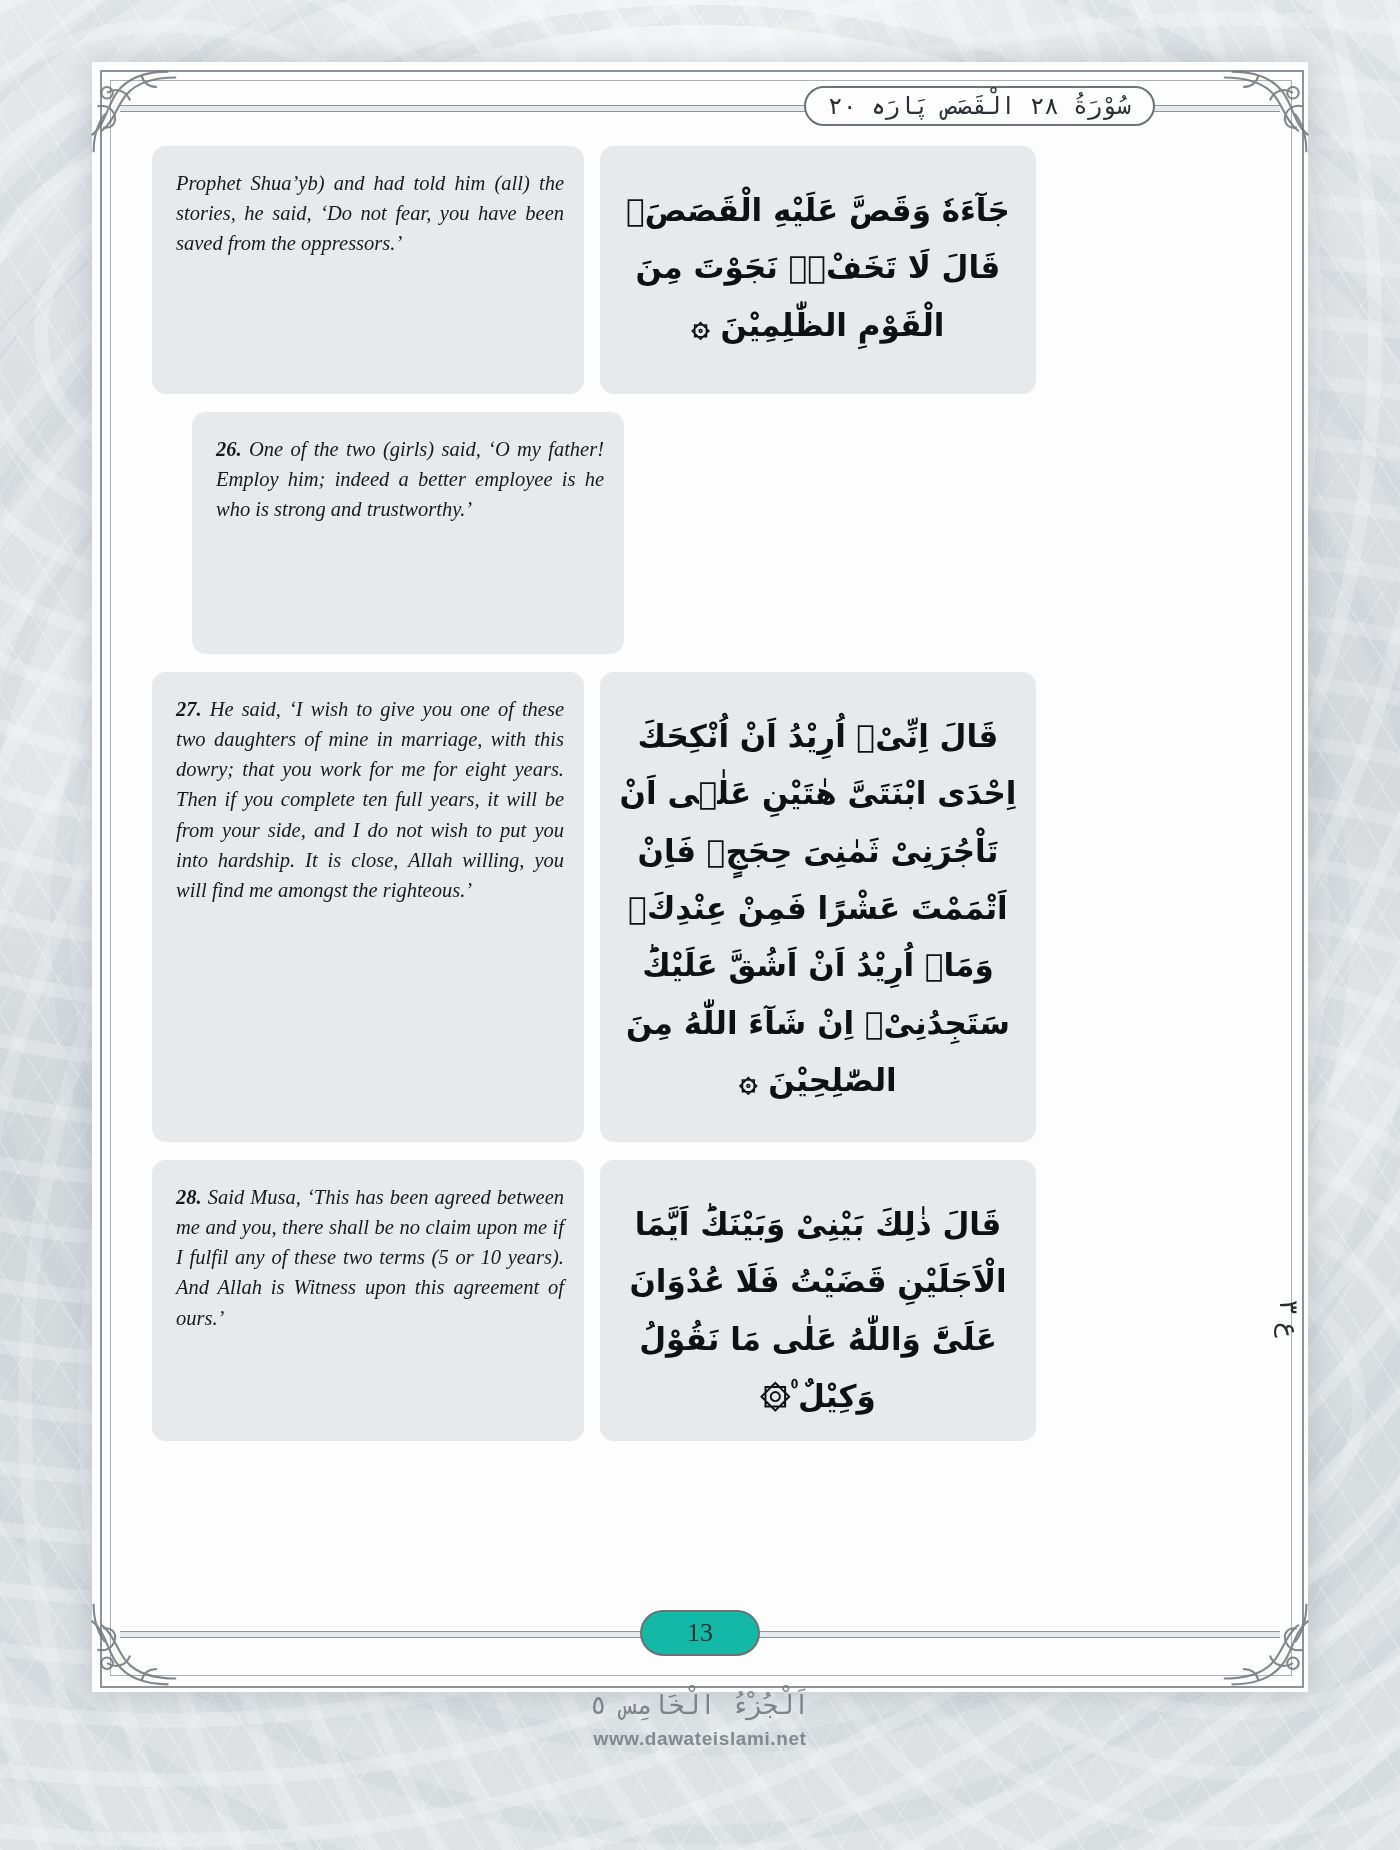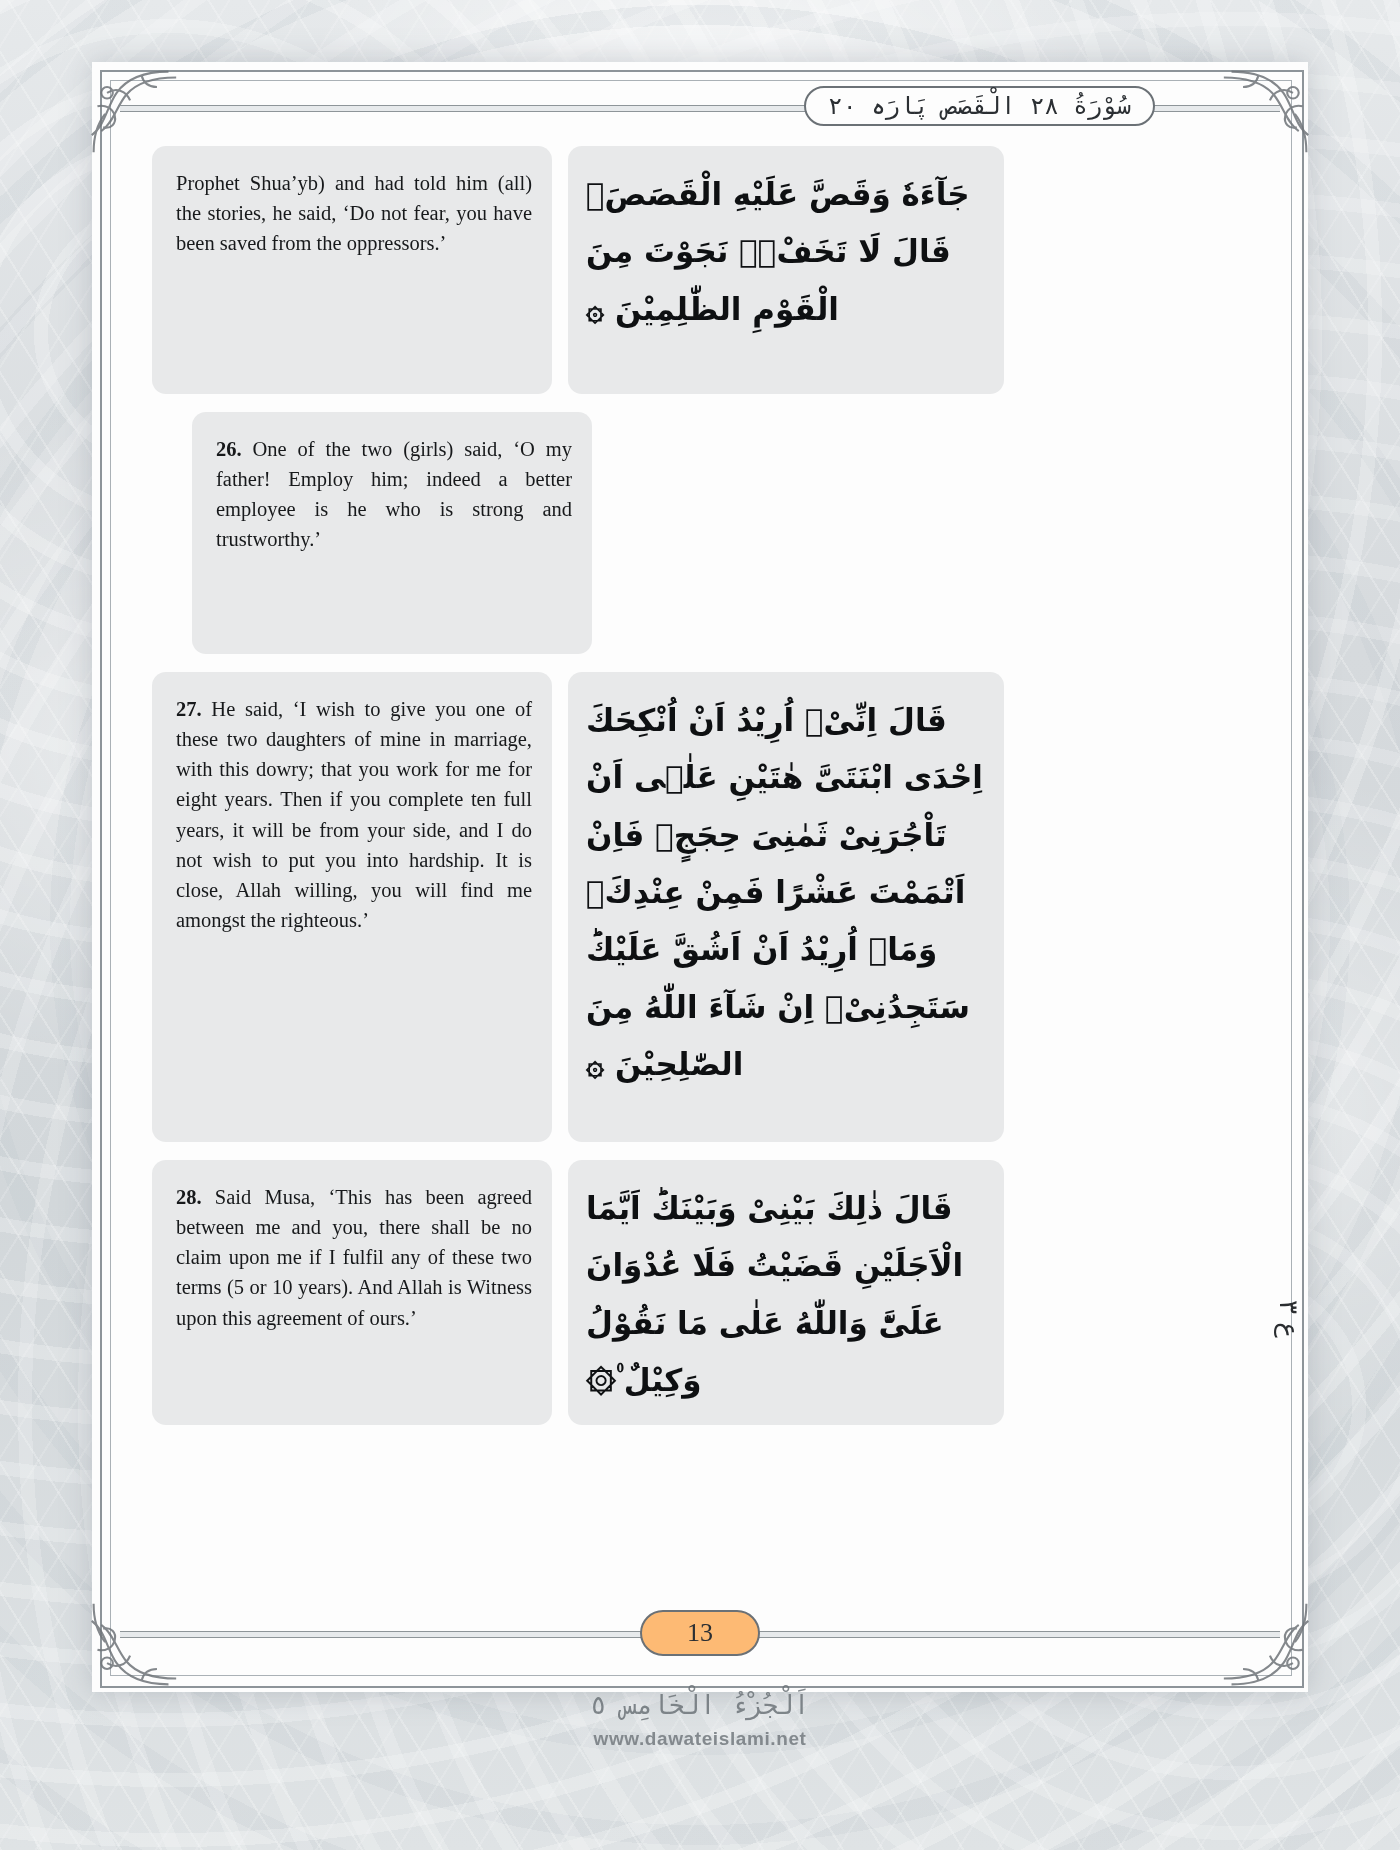--- a/index.html
+++ b/index.html
@@ -145,38 +145,39 @@
     gap: 16px;
     margin-bottom: 18px;
     align-items: stretch;
   }
   .cell {
     background: #e8e9ea;
     border-radius: 14px;
     box-sizing: border-box;
   }
   .cell-en {
-    width: 400px;
+    width: 432px;
     padding: 22px 20px 20px 24px;
     font-family: "Liberation Serif", serif;
     font-size: 20.5px;
     line-height: 1.47;
     color: #17191b;
     text-align: justify;
     text-justify: inter-word;
+    font-style: italic;
   }
   .cell-en .vnum {
     font-weight: bold;
   }
   .cell-ar {
     width: 436px;
-    padding: 20px 18px 16px 18px;
+    padding: 36px 18px 16px 18px;
     font-family: "DejaVu Sans", sans-serif;
     direction: rtl;
-    text-align: left;
+    text-align: center;
     font-size: 31px;
     line-height: 1.85;
     color: #0e1012;
     white-space: pre-line;
     font-weight: bold;
   }
 
   
   .row-1 .cell { min-height: 248px; }
   .row-2 .cell { min-height: 242px; margin-left: 40px; }
@@ -215,21 +216,21 @@
   }
   .page-pill {
     position: absolute;
     left: 50%;
     transform: translateX(-50%);
     top: -2px;
     width: 120px;
     height: 46px;
     border: 2px solid #6b7176;
     border-radius: 24px;
-    background: #fdba74;
+    background: #14b8a6;
     display: flex;
     align-items: center;
     justify-content: center;
     box-sizing: border-box;
   }
   .page-num {
     font-family: "Liberation Serif", serif;
     font-size: 26px;
     color: #2b2f33;
   }

